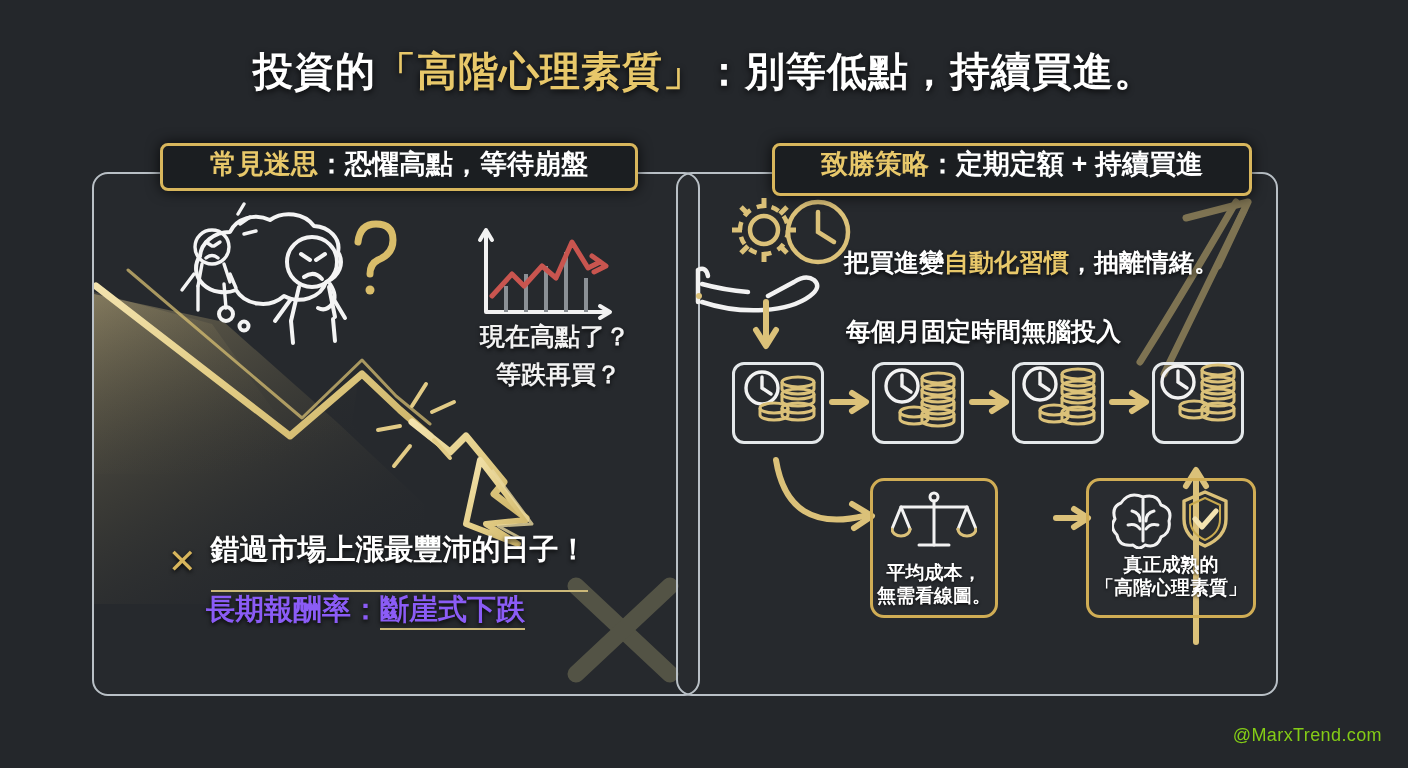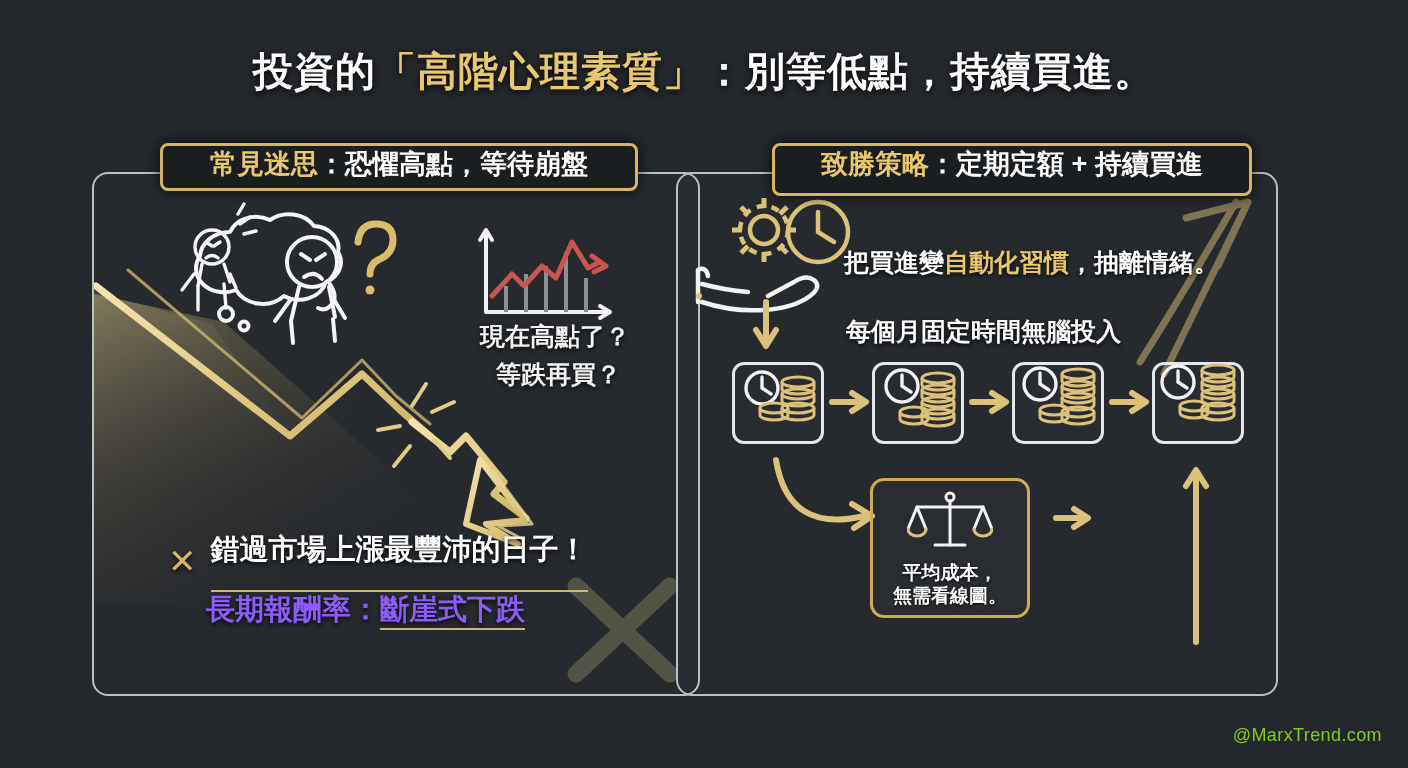--- a/index.html
+++ b/index.html
@@ -108,21 +108,21 @@
   
   .ocard{
     position:absolute;
     border:3px solid #d0ad55;
     border-radius:14px;
     background:rgba(255,255,255,.015);
     box-sizing:border-box;
     display:flex;flex-direction:column;align-items:center;
     z-index:4;
   }
-  #card-avg{left:908px;top:476px;width:160px;height:140px;}
+  #card-avg{left:908px;top:476px;width:128px;height:140px;}
   #card-psy{left:1124px;top:476px;width:170px;height:140px;}
   .ocard .ctext{
     font-size:19px;font-weight:bold;color:#ffffff;
     text-align:center;line-height:1.22;
     white-space:nowrap;
     text-shadow:0 1px 3px rgba(0,0,0,.8);
   }
 
   
   .step{
@@ -430,20 +430,39 @@
         </g>
         <g fill="none" stroke="#dbc179" stroke-width="3" stroke-linecap="round">
           <path d="M1,40 a9,7 0 0 0 18,0"></path>
           <path d="M67,40 a9,7 0 0 0 18,0"></path>
         </g>
       </svg>
       <div class="ctext" style="margin-top:6px;">平均成本，</div>
       <div class="ctext">無需看線圖。</div>
     </div>
 
+    <div class="ocard" id="card-psy" style="left:408px;top:304px;">
+      <div style="display:flex;align-items:center;gap:6px;margin-top:8px;">
+        <svg width="62" height="60" viewBox="0 0 62 60">
+          <g fill="none" stroke="#f2f2f2" stroke-width="3" stroke-linecap="round" stroke-linejoin="round">
+            <path d="M31,8 q-14,-6 -22,6 q-10,4 -6,16 q-6,8 2,16 q2,12 16,10 q6,6 12,0 q12,4 16,-8 q10,-4 8,-16 q4,-12 -8,-16 q-4,-12 -18,-8 Z"></path>
+            <path d="M31,10 L31,52"></path>
+            <path d="M20,22 q8,2 8,10 M42,22 q-8,2 -8,10"></path>
+            <path d="M16,36 q8,-2 12,4 M46,36 q-8,-2 -12,4"></path>
+          </g>
+        </svg>
+        <svg width="50" height="60" viewBox="0 0 50 60">
+          <path d="M25,3 L46,12 L46,30 Q46,48 25,57 Q4,48 4,30 L4,12 Z" fill="none" stroke="#dbc179" stroke-width="3.4" stroke-linejoin="round"></path>
+          <path d="M25,9 L40,16 L40,30 Q40,44 25,51 Q10,44 10,30 L10,16 Z" fill="none" stroke="#c8a94e" stroke-width="2" stroke-linejoin="round"></path>
+          <path d="M15,30 L22,38 L36,22" fill="none" stroke="#f3e3b0" stroke-width="5" stroke-linecap="round" stroke-linejoin="round"></path>
+        </svg>
+      </div>
+      <div class="ctext" style="margin-top:4px;">真正成熟的</div>
+      <div class="ctext">「高階心理素質」</div>
+    </div>
 
   </div>
 
   <div class="pill" id="pill-left">
     <span class="gold">常見迷思</span>
       <span>：恐懼高點，等待崩盤</span>
   </div>
   <div class="pill" id="pill-right">
     <span class="gold">致勝策略</span>
       <span>：定期定額 + 持續買進</span>

